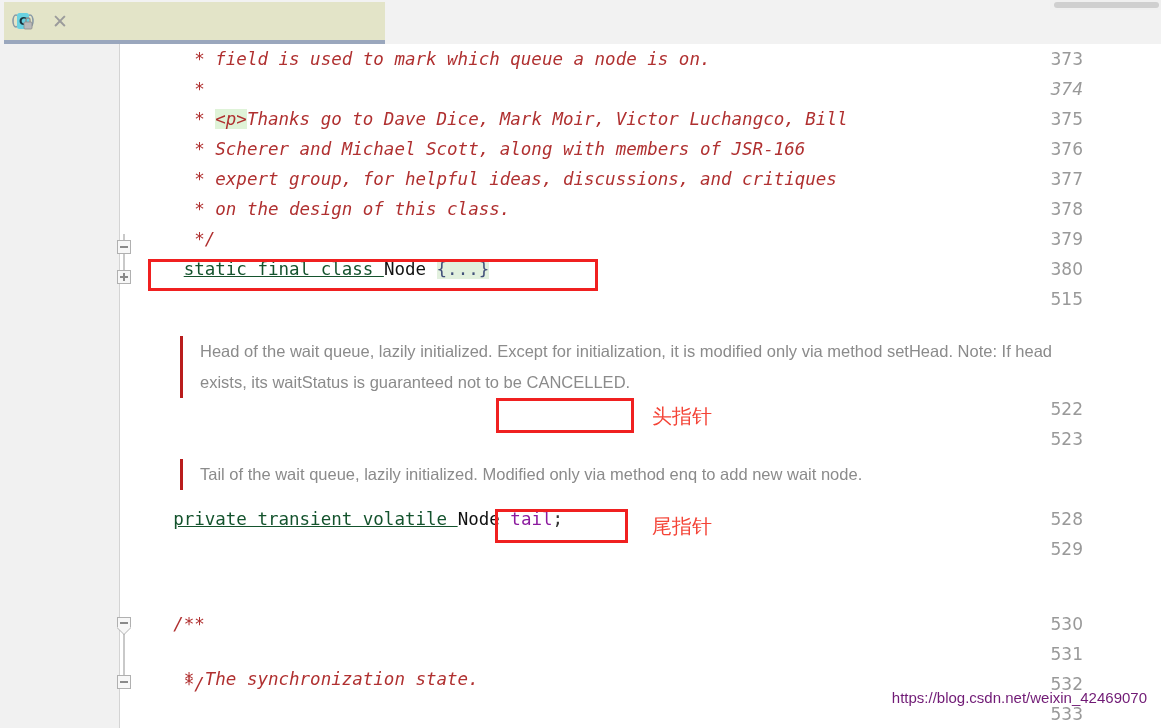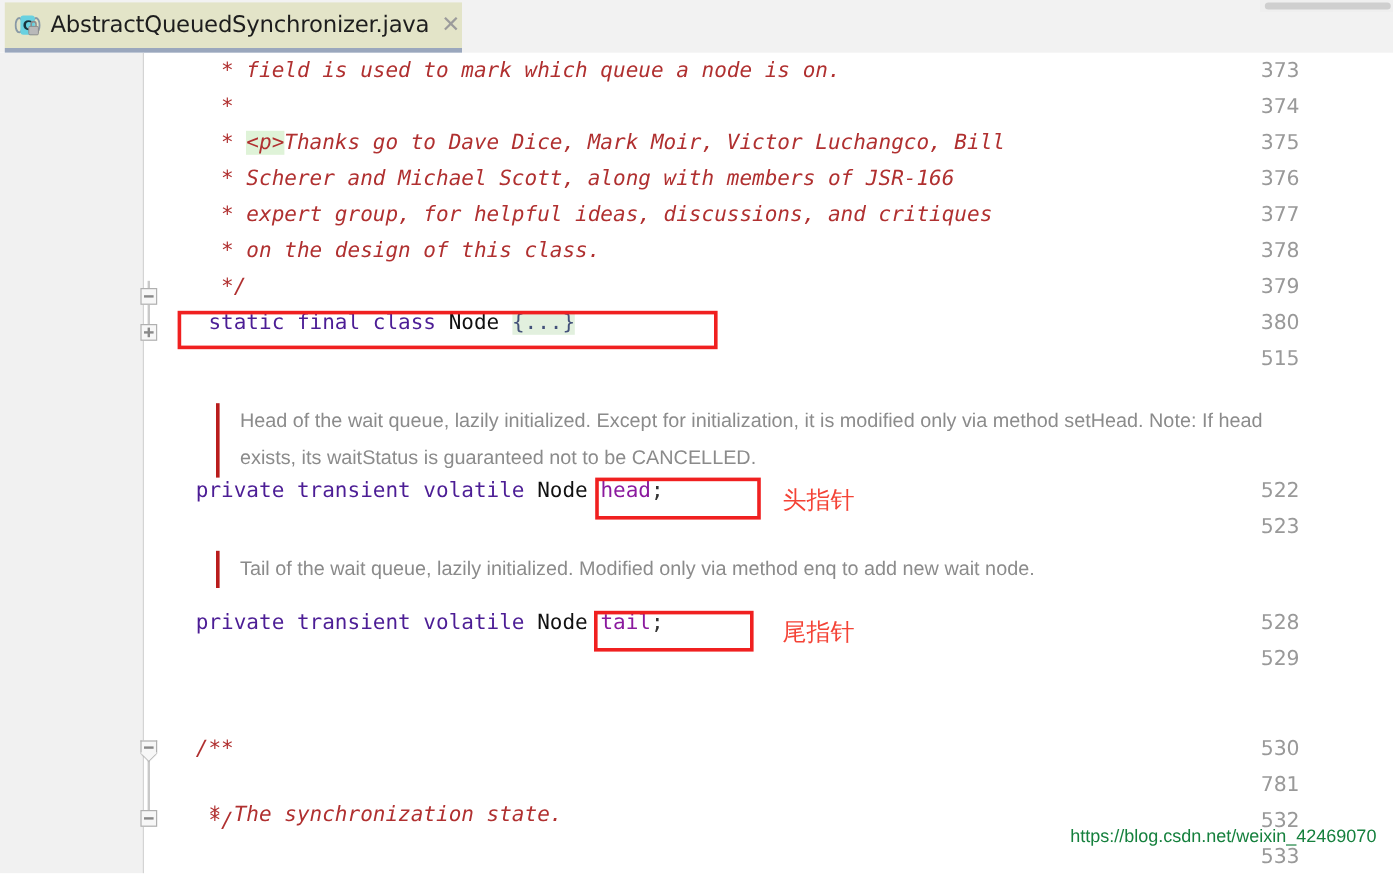--- a/index.html
+++ b/index.html
@@ -152,23 +152,24 @@
 
   
   .cline {
     position: absolute;
     left: 0;
     height: 30px;
     line-height: 30px;
     white-space: pre;
     font-family: "DejaVu Sans Mono", monospace;
     font-size: 17.5px;
+    padding-left: 10px;
   }
   .cm { color: #b03030; font-style: italic; }
-  .kw { color: #4c1d95; }
+  .kw { color: #14532d; text-decoration: underline; }
   .type { color: #111111; }
   .fld { color: #8b1a9e; }
   .punct { color: #333333; }
   .hl { background: #dff3d8; }
   .fold-ph { background: #e2f0de; color: #43517a; }
 
   
   .jdoc {
     position: absolute;
     font-family: "Liberation Sans", sans-serif;
@@ -191,21 +192,21 @@
     color: #f44336;
     font-family: "DejaVu Sans", sans-serif;
     font-size: 20px;
     line-height: 1;
     white-space: nowrap;
   }
 
   .watermark {
     position: absolute;
     right: 14px; bottom: 22px;
-    color: #15803d;
+    color: #701a75;
     font-family: "Liberation Sans", sans-serif;
     font-size: 15px;
     white-space: nowrap;
   }
 </style>
 </head>
 <body>
 
 <div class="tabbar">
 
@@ -213,50 +214,49 @@
     <span class="tab-icon">
       <svg width="22" height="22" viewBox="0 0 22 22">
         <ellipse cx="4" cy="11" rx="3" ry="6" fill="none" stroke="#8899a6" stroke-width="1.6"></ellipse>
         <ellipse cx="18" cy="11" rx="3" ry="6" fill="none" stroke="#8899a6" stroke-width="1.6"></ellipse>
         <rect x="5" y="3" width="12" height="16" rx="2.5" fill="#69d1e0"></rect>
         <text x="11" y="15" font-family="DejaVu Sans, sans-serif" font-size="11" font-weight="bold" fill="#17323c" text-anchor="middle">C</text>
         <rect x="12" y="12" width="8" height="7" rx="1" fill="#b9b9b9" stroke="#8c8c8c" stroke-width="0.8"></rect>
         <path d="M14 12 v-2 a2 2 0 0 1 4 0 v2" fill="none" stroke="#8c8c8c" stroke-width="1.3"></path>
       </svg>
     </span>
-    <span class="tab-title">AbstractQueuedSynchronizer.java</span>
     <span class="tab-close">✕</span>
   </div>
   <div class="tab-underline"></div>
 
   <div class="top-scroll-track">
     <div class="top-scroll-thumb"></div>
   </div>
 </div>
 
 <div class="editor">
 
   <div class="gutter"></div>
 
   <div id="lnums">
       <div class="lnum" style="top: 0px;">373</div>
-      <div class="lnum" style="top: 30px;">374</div>
+      <div class="lnum" style="top: 30px; font-style: italic;">374</div>
       <div class="lnum" style="top: 60px;">375</div>
       <div class="lnum" style="top: 90px;">376</div>
       <div class="lnum" style="top: 120px;">377</div>
       <div class="lnum" style="top: 150px;">378</div>
       <div class="lnum" style="top: 180px;">379</div>
       <div class="lnum" style="top: 210px;">380</div>
       <div class="lnum" style="top: 240px;">515</div>
       <div class="lnum" style="top: 350px;">522</div>
       <div class="lnum" style="top: 380px;">523</div>
       <div class="lnum" style="top: 460px;">528</div>
       <div class="lnum" style="top: 490px;">529</div>
       <div class="lnum" style="top: 565px;">530</div>
-      <div class="lnum" style="top: 595px;">781</div>
+      <div class="lnum" style="top: 595px;">531</div>
       <div class="lnum" style="top: 625px;">532</div>
       <div class="lnum" style="top: 655px;">533</div>
     </div>
 
   <div class="fold-rail" style="top:190px; height:44px;"></div>
   <div class="fold-box" style="top:196px;"></div>
   <div class="fold-box plus" style="top:226px;"></div>
 
   <div class="fold-rail" style="top:580px; height:56px;"></div>
   <div class="fold-arrow" style="top:573px;">
@@ -267,21 +267,20 @@
 
   <div id="code" class="code-area">
       <div class="cline" style="top: 0px;"><span class="cm">      * field is used to mark which queue a node is on.</span></div>
       <div class="cline" style="top: 30px;"><span class="cm">      *</span></div>
       <div class="cline" style="top: 60px;"><span class="cm">      * </span><span class="cm hl">&lt;p&gt;</span><span class="cm">Thanks go to Dave Dice, Mark Moir, Victor Luchangco, Bill</span></div>
       <div class="cline" style="top: 90px; text-align: center;"><span class="cm">      * Scherer and Michael Scott, along with members of JSR-166</span></div>
       <div class="cline" style="top: 150px;"><span class="cm">      * on the design of this class.</span></div>
       <div class="cline" style="top: 120px;"><span class="cm">      * expert group, for helpful ideas, discussions, and critiques</span></div>
       <div class="cline" style="top: 180px;"><span class="cm">      */</span></div>
       <div class="cline" style="top: 210px;"><span class="punct">     </span><span class="kw">static final class </span><span class="type">Node</span><span class="punct"> </span><span class="fold-ph">{...}</span></div>
-      <div class="cline" style="top: 350px;"><span class="punct">    </span><span class="kw">private transient volatile </span><span class="type">Node</span><span class="punct"> </span><span class="fld">head</span><span class="punct">;</span></div>
       <div class="cline" style="top: 460px;"><span class="punct">    </span><span class="kw">private transient volatile </span><span class="type">Node</span><span class="punct"> </span><span class="fld">tail</span><span class="punct">;</span></div>
       <div class="cline" style="top: 565px;"><span class="cm">    /**</span></div>
       <div class="cline" style="top: 620px;"><span class="cm">     * The synchronization state.</span></div>
       <div class="cline" style="top: 625px;"><span class="cm">     */</span></div>
     </div>
 
   <div class="jdoc" style="left:180px; top:292px; width:895px;">Head of the wait queue, lazily initialized. Except for initialization, it is modified only via method setHead. Note: If head exists, its waitStatus is guaranteed not to be CANCELLED.</div>
 
   <div class="jdoc" style="left:180px; top:415px; width:895px;">Tail of the wait queue, lazily initialized. Modified only via method enq to add new wait node.</div>
 

